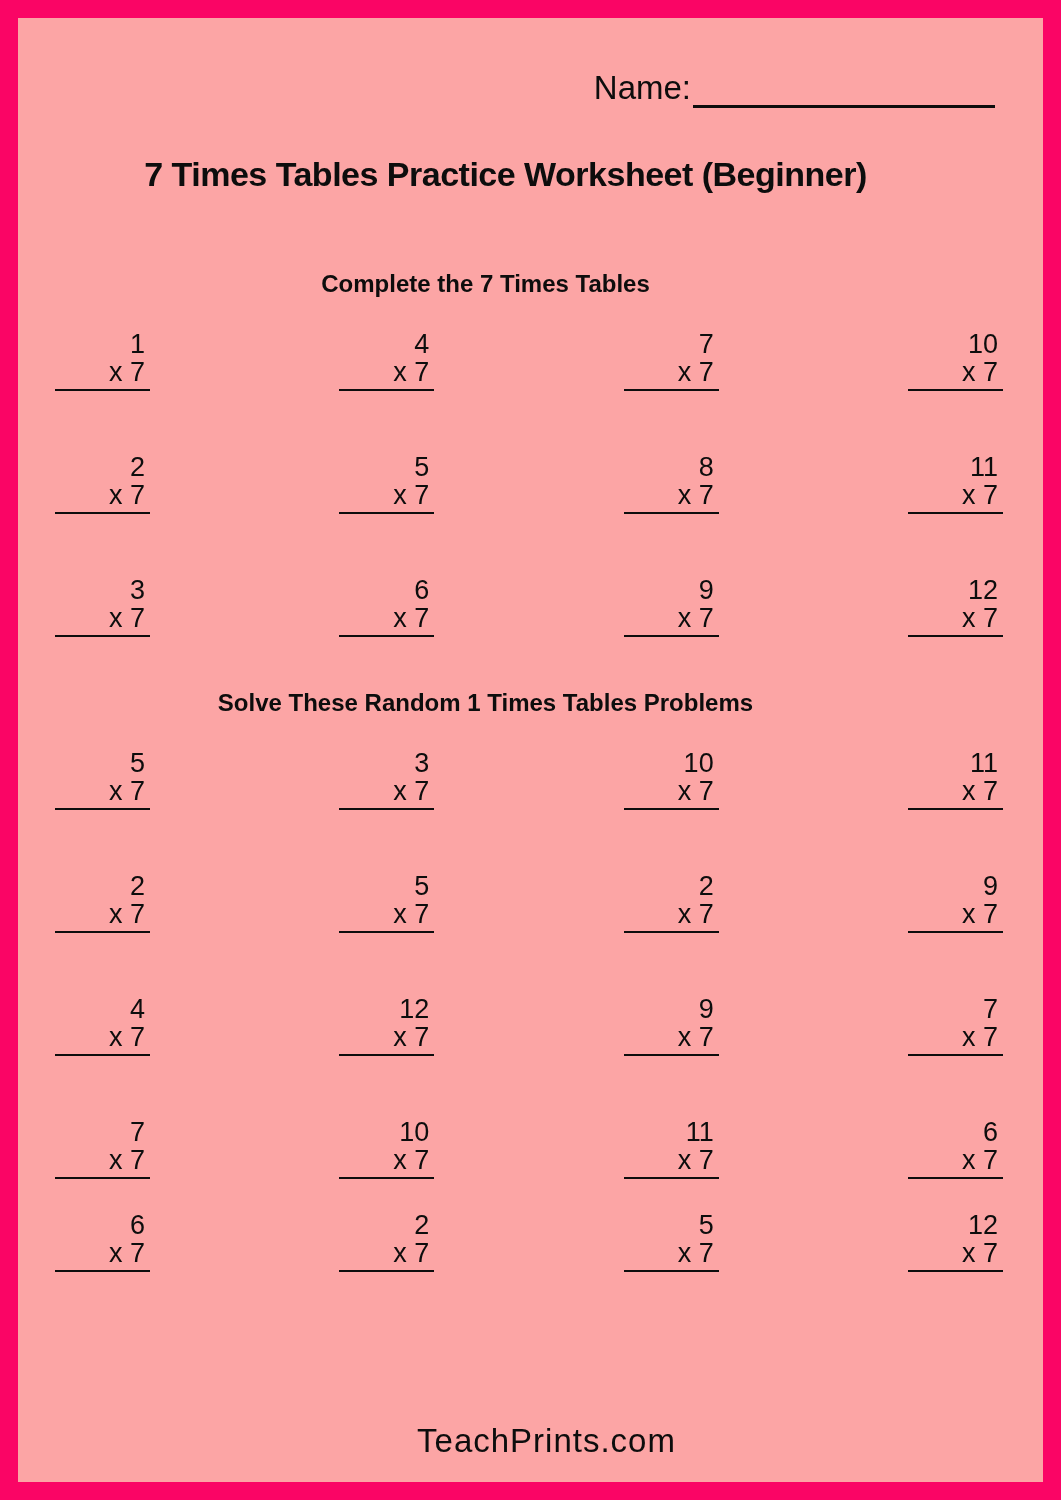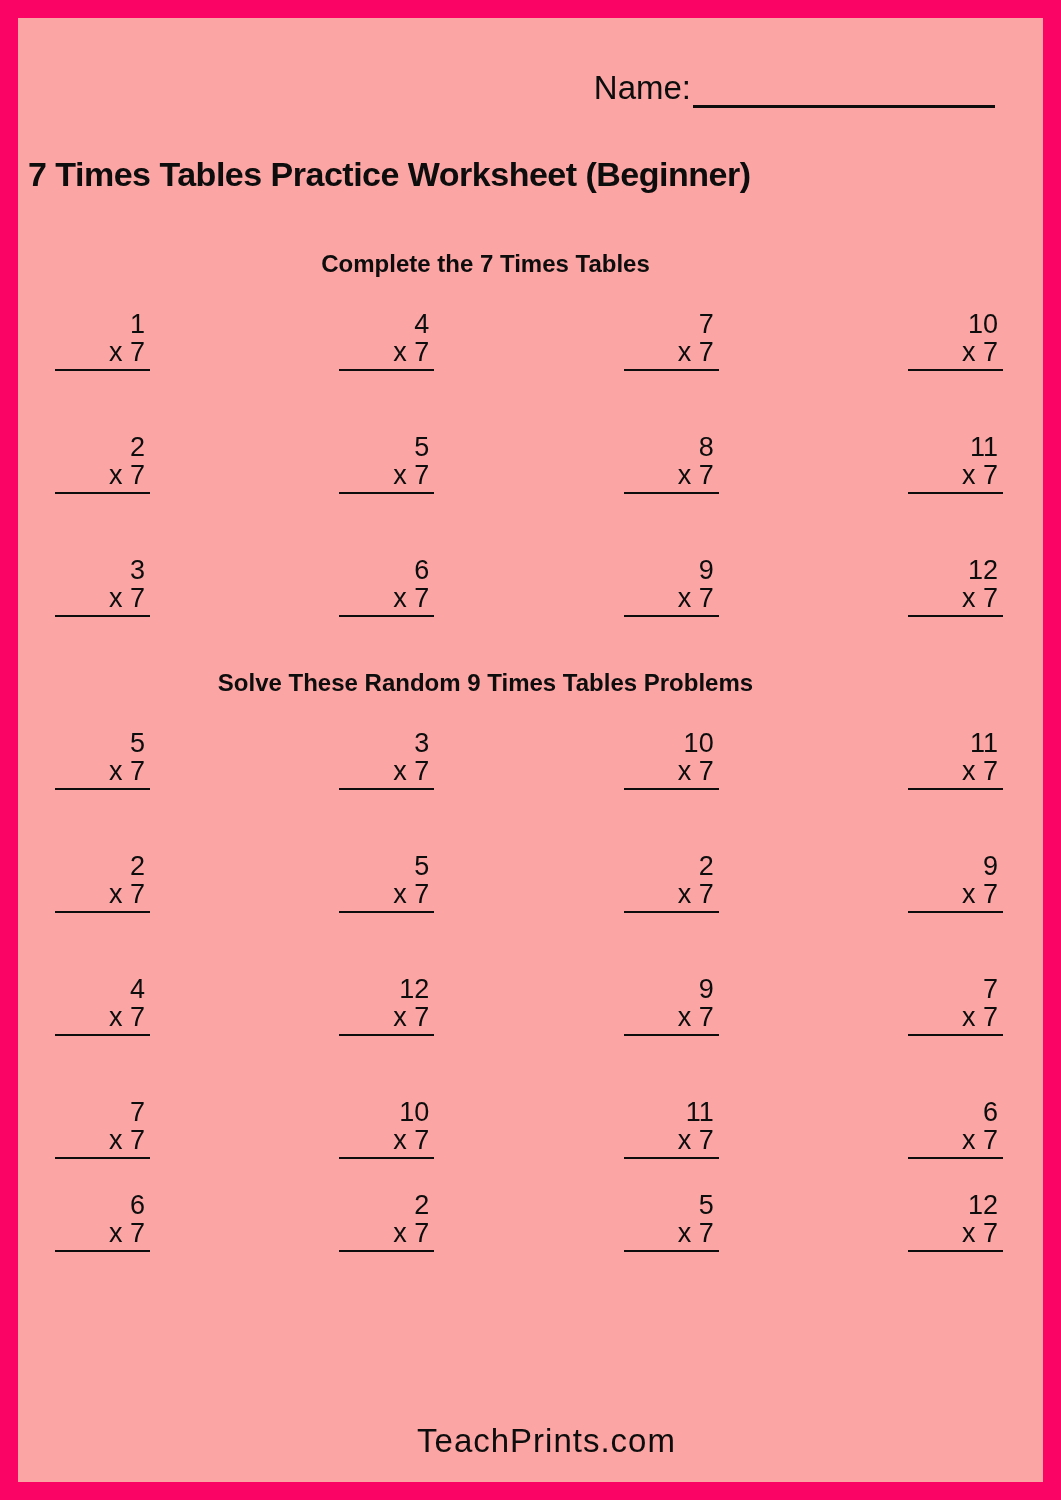--- a/index.html
+++ b/index.html
@@ -27,35 +27,35 @@
     display: inline-block;
     width: 302px;
     height: 1.05em;
     border-bottom: 3px solid var(--ink);
     vertical-align: bottom;
     margin-left: 2px;
   }
   
   .title {
     margin: 46px 60px 0 10px;
-    text-align: left;
+    text-align: center;
     font-size: 34px;
     font-weight: bold;
     letter-spacing: -0.5px;
     line-height: 40px;
   }
   
   .section-heading {
     text-align: center;
     font-size: 24px;
     font-weight: bold;
     line-height: 28px;
     margin: 0 90px 0 0;
   }
-  #sections .section:first-child .section-heading { margin-top: 56px; }
+  #sections .section:first-child .section-heading { margin-top: 76px; }
   #sections .section + .section .section-heading { margin-top: 52px; }
   .prob-row {
     display: flex;
     justify-content: space-between;
     padding: 0 40px 0 37px;
     margin-top: 62px;
   }
   .section-heading + .prob-row { margin-top: 32px; }
   .prob-row.tight { margin-top: 32px; }
   .problem {
@@ -156,21 +156,21 @@
             <div class="answer-line"></div>
           </div>
           <div class="problem">
             <div class="p-top">12</div>
             <div class="p-bot">x 7</div>
             <div class="answer-line"></div>
           </div>
         </div>
       </div>
       <div class="section">
-        <div class="section-heading">Solve These Random 9 Times Tables Problems</div>
+        <div class="section-heading">Solve These Random 1 Times Tables Problems</div>
         <div class="prob-row">
           <div class="problem">
             <div class="p-top">5</div>
             <div class="p-bot">x 7</div>
             <div class="answer-line"></div>
           </div>
           <div class="problem">
             <div class="p-top">3</div>
             <div class="p-bot">x 7</div>
             <div class="answer-line"></div>

